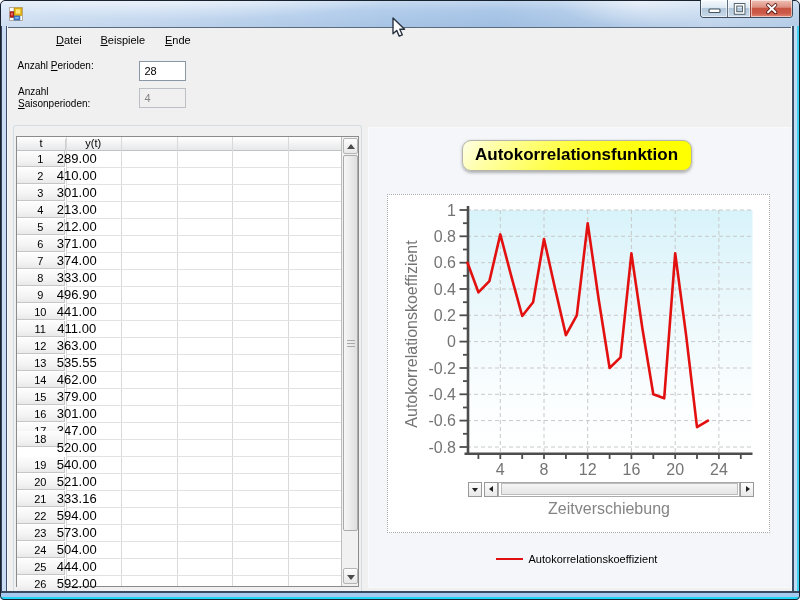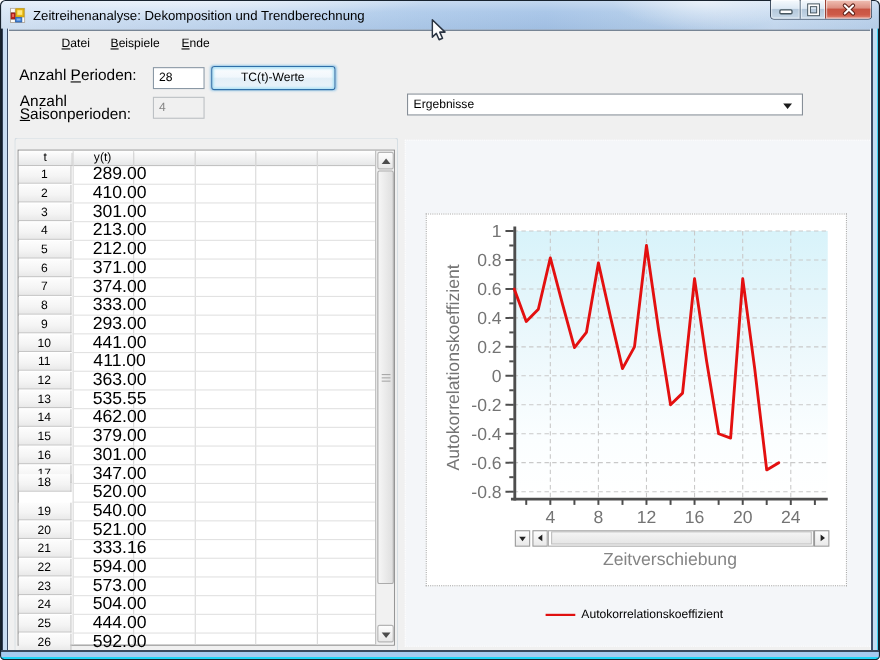--- a/index.html
+++ b/index.html
@@ -33,21 +33,21 @@
 .cap { position:relative; height:100%; box-shadow:inset 0 0 0 1px rgba(255,255,255,.55); }
 .cap.min,.cap.max { background:linear-gradient(180deg,#f6fafd 0%,#dde9f4 45%,#b4c8db 50%,#c8d9e9 100%); }
 .cap.min { width:27px; border-right:1px solid #5e6e7e; }
 .cap.max { width:23px; border-right:1px solid #9a4135; }
 .cap.close { width:41px; background:linear-gradient(180deg,#f0c0b4 0%,#dd9183 42%,#c85442 50%,#cd5a48 78%,#e28876 100%); }
 
 #client { position:absolute; left:8px; top:27px; width:784px; height:564px;
   background:#f0f0f0; border-top:1.5px solid #5a6b7f; }
 
 .menu { position:absolute; top:6px; font-size:11px; color:#000;padding-left:32px; }
-.lbl { position:absolute; font-size:14px; color:#000; }
+.lbl { position:absolute; font-size:10px; color:#000; }
 #tb1 { position:absolute; left:130.5px; top:32.5px; width:47px; height:20px;
   background:#fff; border:1px solid #8a98a5; font-size:11px; line-height:18px; padding-left:5px; }
 #tb2 { position:absolute; left:130.5px; top:59.5px; width:47px; height:20px;
   background:#f0f0f0; border:1px solid #bcc0c4; font-size:11px; line-height:18px; padding-left:5px; color:#848484; }
 #btn { position:absolute; left:183.5px; top:31.5px; width:113px; height:22px;
   border:1px solid #2f6fa8; border-radius:3px;
   background:linear-gradient(180deg,#fbfdfe 0%,#f1f7fc 45%,#e3eff7 52%,#e9f3fa 100%);
   box-shadow:0 0 2px 0.5px #9ccae8, inset 0 0 2px 1.5px #aee2f5;
   font-size:11px; text-align:center; line-height:21px; color:#000; }
 #combo { position:absolute; left:362px; top:57px; width:360px; height:20px;
@@ -60,22 +60,22 @@
 #grid { position:absolute; left:8px; top:108px; width:343px; height:451px;
   background:#fff; border:1px solid #8b8b8b; }
 #ghead { position:absolute; left:0; top:0; width:324px; height:13.5px;
   background:linear-gradient(180deg,#ffffff,#e7e8e9); border-bottom:1px solid #c2c2c2; }
 .hsep { position:absolute; top:2px; width:1px; height:11px; background:#cfcfcf; }
 .hlbl { position:absolute; top:0; font-size:11px; line-height:13px; color:#000; text-align:center; }
 .tc { position:absolute; left:0; width:47.5px; height:16px; margin-top:0.5px;
   background:linear-gradient(180deg,#fdfdfd 0%,#f4f4f4 60%,#e9e9e9 100%);
   border-bottom:1px solid #c6c6c6; border-right:1px solid #c6c6c6;
   font-size:11px; text-align:center; line-height:16.5px; color:#000; }
-.vc { position:absolute; left:64px; width:55.5px; height:17px;
-  font-size:16px; text-align:center; line-height:16px; color:#000; }
+.vc { position:absolute; left:32px; width:55.5px; height:17px;
+  font-size:13px; text-align:center; line-height:16px; color:#000; }
 .vgl { position:absolute; top:0; width:1px; height:449px; background:#d9d9d9; }
 .hgl { position:absolute; left:48.5px; width:276px; height:1px; background:#e2e2e2; }
 
 #gsb { position:absolute; left:324px; top:0; width:17px; height:449px; background:#f1f1f1; border-left:1px solid #bdbdbd; }
 .gsbtn { position:absolute; left:0.5px; width:15px; height:16px; background:linear-gradient(180deg,#fdfdfd,#e8e8e8);
   border:1px solid #b5b5b5; border-radius:2px; }
 #gthumb { position:absolute; left:0.5px; top:17.5px; width:15px; height:376px;
   background:linear-gradient(90deg,#f6f6f6,#dfdfdf); border:1px solid #ababab; border-radius:2px; }
 .grip { position:absolute; left:3.5px; width:8px; height:1px; background:#a9a9a9; }
 .tri { position:absolute; width:0; height:0; }
@@ -110,21 +110,20 @@
    <line x1="5" y1="1" x2="5" y2="13" stroke="#b4aca2"></line>
    <line x1="1" y1="4.5" x2="5" y2="4.5" stroke="#b4aca2"></line>
    <line x1="1" y1="10.5" x2="5" y2="10.5" stroke="#b4aca2"></line>
    <rect x="5.5" y="1" width="7.3" height="7.3" fill="#e8ba14" stroke="#c79d0b" stroke-width="0.9"></rect>
    <rect x="6.8" y="2.3" width="4.4" height="4.2" fill="#ffe77e"></rect>
    <rect x="1.2" y="4.9" width="3.4" height="5.2" fill="#c41d15" stroke="#991510" stroke-width="0.8"></rect>
    <rect x="2" y="5.8" width="1.8" height="2.6" fill="#ef6a5e"></rect>
    <rect x="5.2" y="9" width="5.6" height="4" fill="#3d7fd8" stroke="#2c62ad" stroke-width="0.8"></rect>
    <rect x="6.2" y="9.9" width="3.4" height="1.8" fill="#8ab4ea"></rect>
  </svg>
- <div id="title">Zeitreihenanalyse: Dekomposition und Trendberechnung</div>
  <div id="caps">
   <div class="cap min"><svg width="27" height="18">
           <rect x="8" y="9" width="11" height="3.5" rx="1" fill="#fff" stroke="#46565f" stroke-width="1.2"></rect>
         </svg></div>
   <div class="cap max"><svg width="23" height="18">
           <rect x="7.5" y="4.8" width="8.2" height="8.2" fill="none" stroke="#46565f" stroke-width="3.4"></rect>
           <rect x="7.5" y="4.8" width="8.2" height="8.2" fill="none" stroke="#fff" stroke-width="1.6"></rect>
         </svg></div>
   <div class="cap close"><svg width="41" height="18">
           <path d="M17 5 L24.5 12.3 M24.5 5 L17 12.3" stroke="#5c2018" stroke-width="3.8" stroke-linecap="round"></path>
@@ -132,24 +131,22 @@
         </svg></div>
  </div>
 
  <div id="client">
   <div class="menu" style="left:16px"><u>D</u>atei</div>
   <div class="menu" style="left:60.5px"><u>B</u>eispiele</div>
   <div class="menu" style="left:125px"><u>E</u>nde</div>
 
   <div class="lbl" style="left:9.5px; top:31.5px">Anzahl <u>P</u>erioden:</div>
   <div id="tb1">28</div>
-  <div id="btn">TC(t)-Werte</div>
   <div class="lbl" style="left:10px; top:58px; line-height:11.6px">Anzahl<br><u>S</u>aisonperioden:</div>
   <div id="tb2">4</div>
-  <div id="combo">Ergebnisse<span class="arr"></span></div>
   <div id="gbox"></div>
 
   <div id="grid">
     <div id="ghead">
       <div class="hlbl" style="left:0;width:48px">t</div>
       <div class="hlbl" style="left:48.5px;width:55.5px">y(t)</div>
       <div class="hsep" style="left:48.3px"></div>
       <div class="hsep" style="left:104px"></div>
       <div class="hsep" style="left:159.8px"></div>
       <div class="hsep" style="left:215.4px"></div>
@@ -195,21 +192,21 @@
         <div class="vc" style="top:64.5px">213.00</div>
 <div class="tc" style="top:81.5px">5</div>
         <div class="vc" style="top:81.5px">212.00</div>
 <div class="tc" style="top:98.5px">6</div>
         <div class="vc" style="top:98.5px">371.00</div>
 <div class="tc" style="top:115.5px">7</div>
         <div class="vc" style="top:115.5px">374.00</div>
 <div class="tc" style="top:132.5px">8</div>
         <div class="vc" style="top:132.5px">333.00</div>
 <div class="tc" style="top:149.5px">9</div>
-        <div class="vc" style="top:149.5px">293.00</div>
+        <div class="vc" style="top:149.5px">496.90</div>
 <div class="tc" style="top:166.5px">10</div>
         <div class="vc" style="top:166.5px">441.00</div>
 <div class="tc" style="top:183.5px">11</div>
         <div class="vc" style="top:183.5px">411.00</div>
 <div class="tc" style="top:200.5px">12</div>
         <div class="vc" style="top:200.5px">363.00</div>
 <div class="tc" style="top:217.5px">13</div>
         <div class="vc" style="top:217.5px">535.55</div>
 <div class="tc" style="top:234.5px">14</div>
         <div class="vc" style="top:234.5px">462.00</div>
@@ -246,20 +243,21 @@
             <div class="grip" style="top:187px"></div>
             <div class="grip" style="top:190px"></div>
           </div>
       <div class="gsbtn" style="top:431px">
             <span class="tri" style="left:3.5px;top:6px;border-left:4px solid transparent;border-right:4px solid transparent;border-top:5px solid #4c4c4c"></span>
           </div>
     </div>
   </div>
 
   <div id="panel">
+    <div id="ytitle">Autokorrelationsfunktion</div>
     <div id="chart">
       <svg width="383" height="339" viewBox="0 0 383 339">
         <defs>
           <linearGradient id="plotbg" x1="0" y1="0" x2="0" y2="1">
             <stop offset="0" stop-color="#d8f3fa"></stop>
             <stop offset="0.42" stop-color="#ecf8fc"></stop>
             <stop offset="0.78" stop-color="#fbfeff"></stop>
             <stop offset="1" stop-color="#ffffff"></stop>
           </linearGradient>
         </defs>

